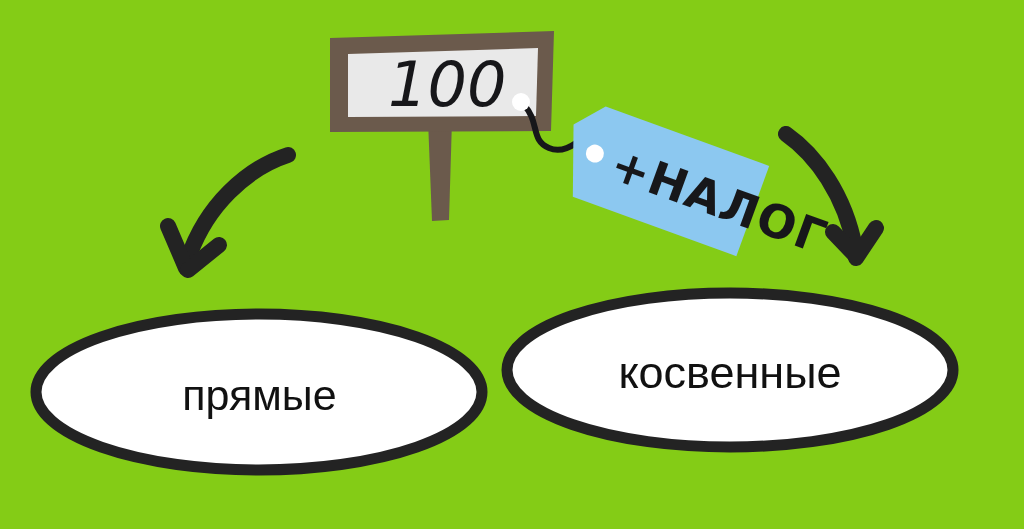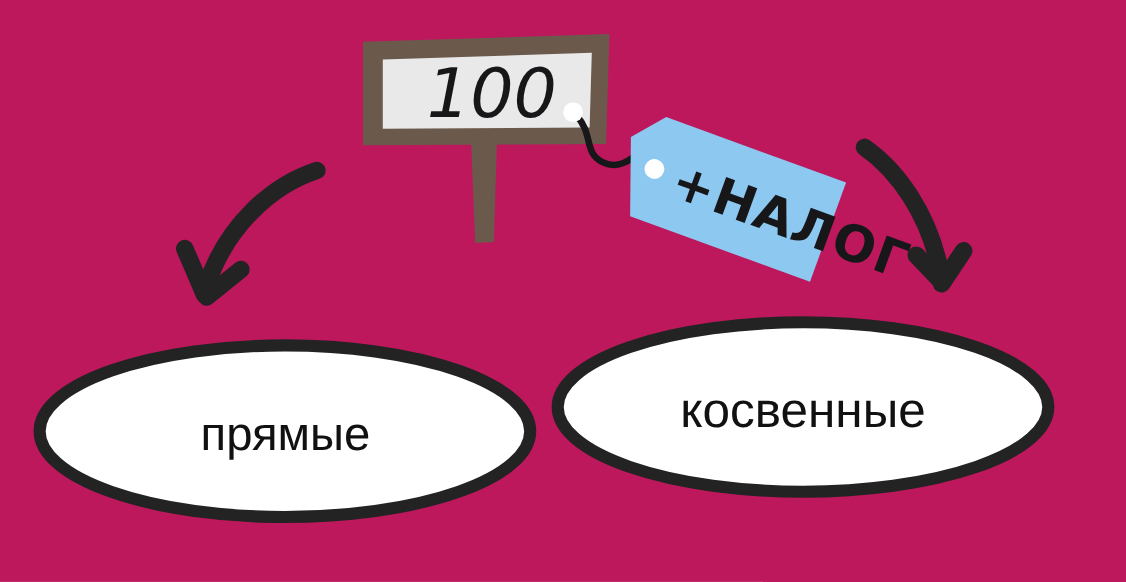--- a/index.html
+++ b/index.html
@@ -8,21 +8,21 @@
     padding: 0;
     background: #ffffff;
   }
   body {
     font-family: "Liberation Sans", sans-serif;
   }
   #canvas {
     position: relative;
     width: 1024px;
     height: 529px;
-    background: #be185d;
+    background: #84cc16;
     overflow: hidden;
   }
   #scene {
     position: absolute;
     inset: 0;
     width: 1024px;
     height: 529px;
     display: block;
   }
   .label-layer {

